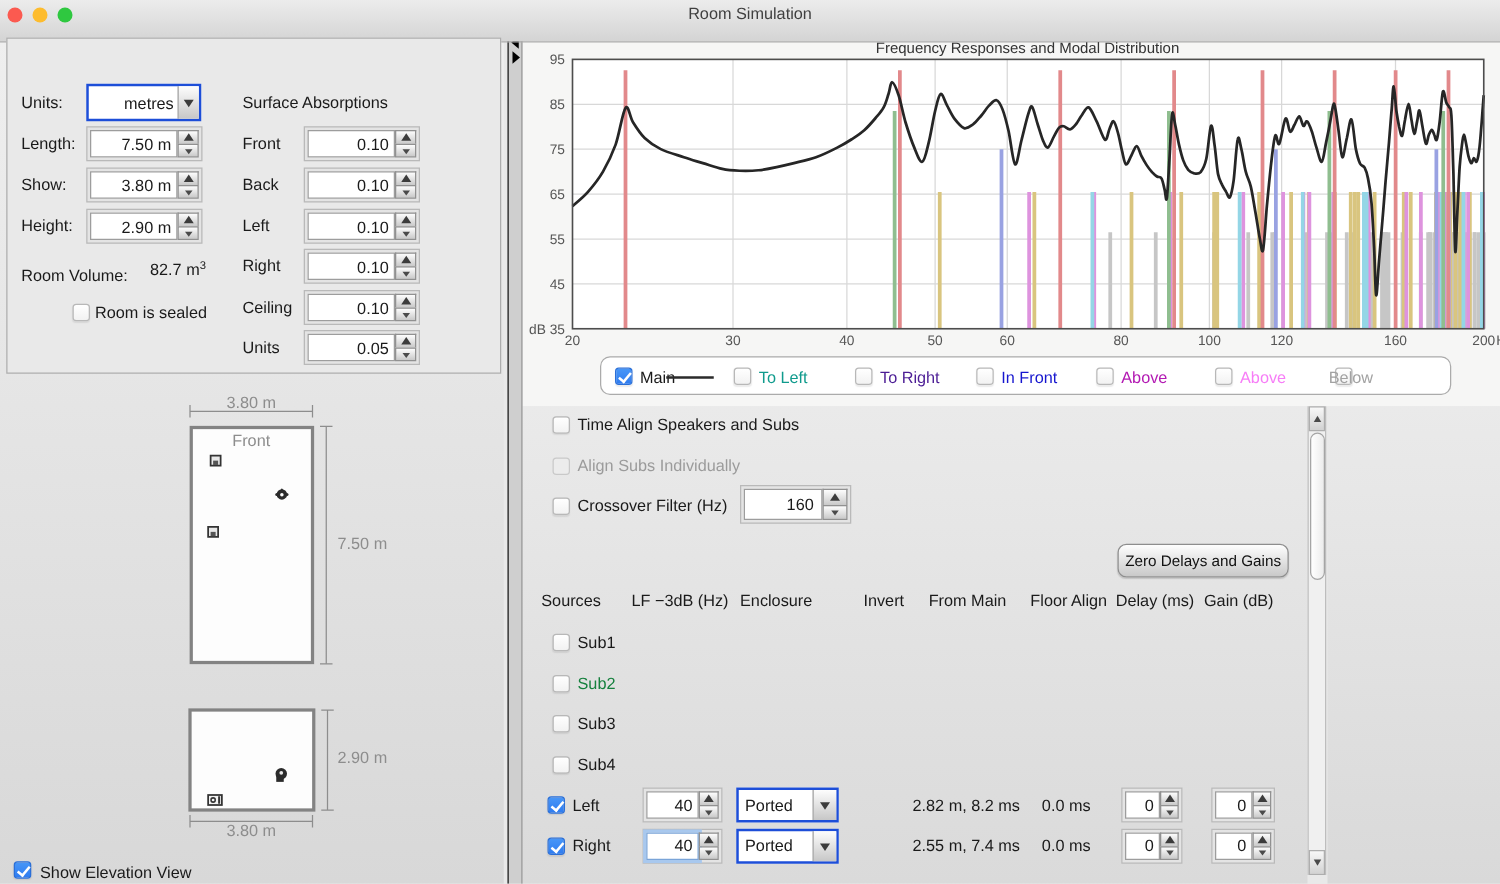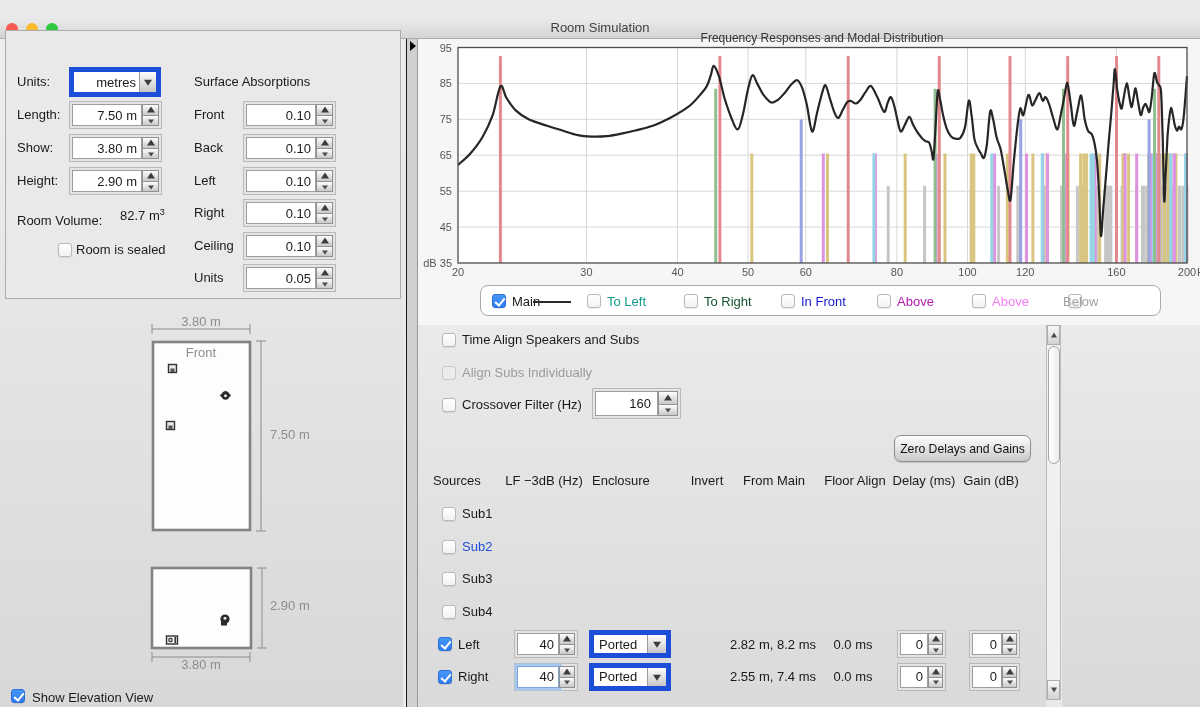--- a/index.html
+++ b/index.html
@@ -2,21 +2,21 @@
 <html><head>
 <meta charset="utf-8">
 <style>
 * { margin:0; padding:0; box-sizing:border-box; }
 html,body { width:1200px; height:707px; overflow:hidden; }
 body { font-family:"Liberation Sans", sans-serif; font-size:13px; color:#1a1a1a;
        background:#e9e9e9; position:relative; }
 .abs { position:absolute; }
 
 
-#titlebar { left:0; top:17px; width:1200px; height:22px;
+#titlebar { left:0; top:0; width:1200px; height:34px;
   background:linear-gradient(#ececec,#d4d4d4); border-bottom:1px solid #ababab; }
 #titlebar .dot { position:absolute; width:12px; height:12px; border-radius:50%; top:5.5px; }
 #title { width:100%; text-align:center; font-size:13px; color:#3f3f3f; line-height:22px; }
 
 
 #whitestrip { left:0; top:23px; width:1200px; height:7px; background:#fbfbfb; }
 #leftbg { left:0; top:30px; width:403px; height:677px;
   background:linear-gradient(#efefef,#d8d8d8); }
 #divider { left:406px; top:23px; width:12px; height:684px; background:#cfcfcf;
   border-left:1.5px solid #1b1b1b; border-right:1px solid #9a9a9a; }
@@ -34,21 +34,21 @@
 #roompanel { left:5px; top:30px; width:396px; height:269px;
   border:1px solid #adadad; background:#e9e9e9; }
 #roomhdr { left:0; top:0; width:100%; height:24px;
   background:linear-gradient(#d9d9d9,#c8c8c8); border-bottom:1px solid #b3b3b3; }
 #roomhdr b { font-size:14px; color:#1a1a1a; position:absolute; left:11px; top:4px; }
 #collapsebtn { position:absolute; right:9px; top:4px; width:15px; height:15px; border-radius:50%;
   border:1px solid #6f6f6f; color:#333; font-size:9px; text-align:center; }
 
 
 .lbl { position:absolute; font-size:13px; color:#1a1a1a; }
-.combo { position:absolute; background:#fff; border:5px solid #1d4ed8; }
+.combo { position:absolute; background:#fff; border:2px solid #1d4ed8; }
 .combo .btn { position:absolute; right:0; top:0; bottom:0; width:17px;
   background:linear-gradient(#fdfdfd,#c7c7c7); border-left:1px solid #9d9d9d; }
 .combo .val { position:absolute; left:5px; right:20px; top:0; bottom:0; display:flex; align-items:center; }
 .combo .val.r { justify-content:flex-end; }
 .dn { width:0; height:0; border-left:4.5px solid transparent; border-right:4.5px solid transparent;
   border-top:6px solid #3c3c3c; position:absolute; left:50%; top:50%; transform:translate(-50%,-38%); }
 .up6 { width:0; height:0; border-left:4.5px solid transparent; border-right:4.5px solid transparent;
   border-bottom:6px solid #3c3c3c; position:absolute; left:50%; top:50%; transform:translate(-50%,-58%); }
 .dn4 { width:0; height:0; border-left:3.5px solid transparent; border-right:3.5px solid transparent;
   border-top:4.5px solid #4a4a4a; position:absolute; left:50%; top:50%; transform:translate(-50%,-40%); }
@@ -442,21 +442,21 @@
 <text x="780" y="253" text-anchor="start" class="ax">Hz</text>
 </svg>
 </div>
 
 <div class="abs" id="legend">
   <div class="cb on" style="left:11px; top:8px;"></div>
 <span class="t" style="left:31px; color:#1a1a1a;">Main</span>
 <div class="cb" style="left:106px; top:8px;"></div>
 <span class="t" style="left:126px; color:#109b8d;">To Left</span>
 <div class="cb" style="left:203px; top:8px;"></div>
-<span class="t" style="left:223px; color:#14532d;">To Right</span>
+<span class="t" style="left:223px; color:#4c1d95;">To Right</span>
 <div class="cb" style="left:300px; top:8px;"></div>
 <span class="t" style="left:320px; color:#1616cf;">In Front</span>
 <div class="cb" style="left:396px; top:8px;"></div>
 <span class="t" style="left:416px; color:#b31ab3;">Above</span>
 <div class="cb" style="left:491px; top:8px;"></div>
 <span class="t" style="left:511px; color:#f77df7;">Above</span>
 <div class="cb" style="left:587px; top:8px;"></div>
 <span class="t" style="left:582px; color:#a2a2a2;">Below</span>
 <div style="position:absolute; left:52px; top:14.5px; width:38px; height:2.4px; background:#2b2b2b;"></div>
 </div>
@@ -483,21 +483,21 @@
 <div class="lbl" style="left:544px; top:473px; transform:translateX(-50%);">LF −3dB (Hz)</div>
 <div class="lbl" style="left:592px; top:473px;">Enclosure</div>
 <div class="lbl" style="left:707px; top:473px; transform:translateX(-50%);">Invert</div>
 <div class="lbl" style="left:774px; top:473px; transform:translateX(-50%);">From Main</div>
 <div class="lbl" style="left:855px; top:473px; transform:translateX(-50%);">Floor Align</div>
 <div class="lbl" style="left:924px; top:473px; transform:translateX(-50%);">Delay (ms)</div>
 <div class="lbl" style="left:991px; top:473px; transform:translateX(-50%);">Gain (dB)</div>
 <div class="cb" style="left:442px; top:507px;"></div>
 <div class="lbl" style="left:462px; top:506px; color:#1a1a1a;">Sub1</div>
 <div class="cb" style="left:442px; top:539.5px;"></div>
-<div class="lbl" style="left:462px; top:538.5px; color:#1d4ed8;text-align:right;">Sub2</div>
+<div class="lbl" style="left:462px; top:538.5px; color:#15803d;text-align:right;">Sub2</div>
 <div class="cb" style="left:442px; top:572px;"></div>
 <div class="lbl" style="left:462px; top:571px; color:#1a1a1a;">Sub3</div>
 <div class="cb" style="left:442px; top:604.5px;"></div>
 <div class="lbl" style="left:462px; top:603.5px; color:#1a1a1a;">Sub4</div>
 <div class="cb on" style="left:438px; top:637.0px;"></div>
 <div class="lbl" style="left:458px; top:636.5px; color:#1a1a1a;">Left</div>
 <div class="spin" style="left:514px; top:630.0px; width:64px; height:28px;">
   <div class="fld" style="right:18px; padding-right:4px; font-size:13px;">40</div>
   <div class="btns" style="right:2px; width:16px;">
     <div class="b t">

